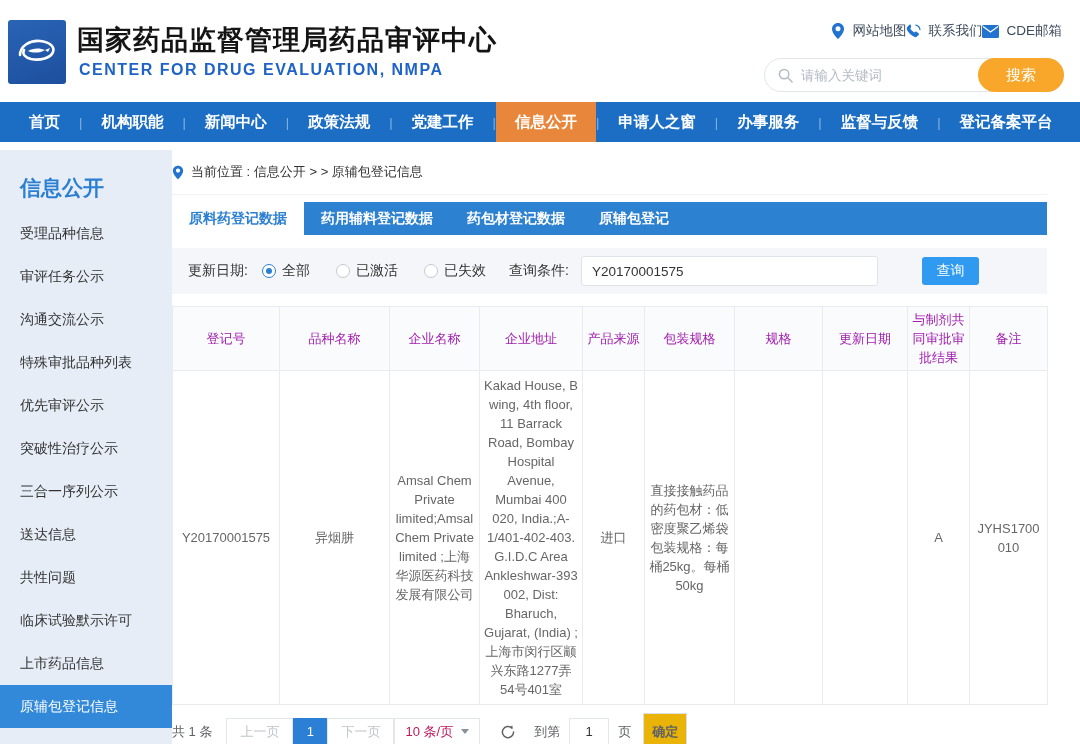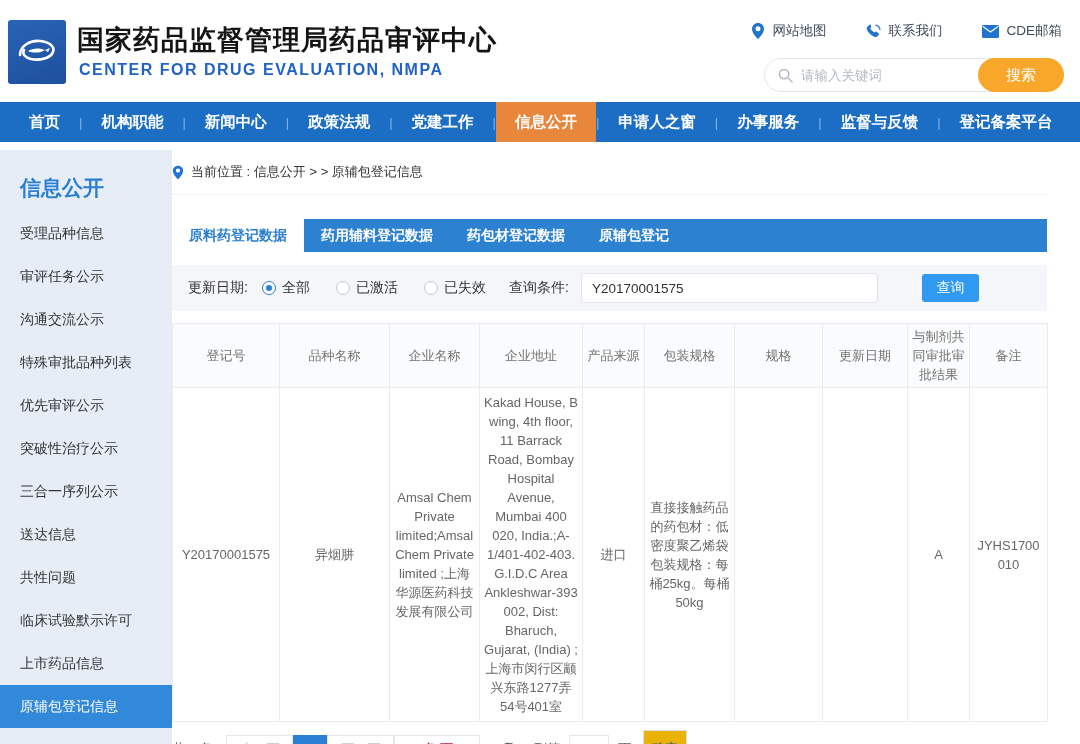--- a/index.html
+++ b/index.html
@@ -7,21 +7,21 @@
   body {
     font-family:"Liberation Sans","DejaVu Sans",sans-serif;
     background:#ffffff; color:#333; width:1080px; height:744px; overflow:hidden; position:relative;
   }
   
   .header { position:relative; width:1080px; height:102px; background:#fff; }
   .logo { position:absolute; left:8px; top:20px; width:58px; height:64px; border-radius:3px;
           background:linear-gradient(160deg,#2a64b5,#1d4f9e); display:flex; align-items:center; justify-content:center; }
   .site-title { position:absolute; left:77px; top:22px; font-size:27px; font-weight:bold; color:#141414; letter-spacing:1px; }
   .site-subtitle { position:absolute; left:79px; top:61px; font-size:16px; font-weight:bold; color:#2063c8; letter-spacing:1.5px; }
-  .top-links { position:absolute; right:18px; top:22px; display:flex; gap:40px; }
+  .top-links { position:absolute; right:18px; top:22px; display:flex; }
   .top-link { display:flex; align-items:center; gap:7px; font-size:13.5px; color:#3d4a5c; cursor:pointer; }
   .top-link svg { display:block; }
   .search-wrap { position:absolute; right:16px; top:58px; width:300px; height:34px;
                  border:1px solid #e2e6ec; border-radius:17px; background:#fff; display:flex; align-items:center; }
   .search-wrap .mag { margin-left:13px; }
   .search-input { flex:1; border:none; outline:none; font-size:13.5px; color:#333; padding:0 8px;
                   font-family:inherit; background:transparent; min-width:0; }
   .search-input::placeholder { color:#b3bac4; }
   .search-btn { width:86px; height:34px; margin:-1px -1px -1px 0; border:none; border-radius:17px;
                 background:#f8a72a; color:#fff; font-size:15px; cursor:pointer; font-family:inherit; }
@@ -35,41 +35,41 @@
   .main { position:relative; width:1080px; height:602px; }
   .sidebar { position:absolute; left:0; top:8px; width:172px; height:594px; background:#e7edf6; }
   .sidebar-title { padding:24px 0 10px 20px; font-size:21px; font-weight:bold; color:#2a7fd3; }
   .side-item { height:43px; line-height:43px; padding-left:20px; font-size:14px; color:#333; cursor:pointer; }
   .side-item.active { background:#3389d9; color:#fff; }
   .content { position:absolute; left:172px; top:8px; width:875px; }
   
   .breadcrumb { height:45px; display:flex; align-items:center; gap:7px; font-size:13px; color:#333;
                 border-bottom:1px solid #f0f2f6; }
   
-  .tabbar { margin-top:24px; height:33px; background:#2c81d1; display:flex; }
+  .tabbar { margin-top:7px; height:33px; background:#2c81d1; display:flex; }
   .tab { height:33px; line-height:33px; padding:0 17px; color:#fff; font-size:14px; font-weight:bold; cursor:pointer; }
   .tab.active { background:#fff; color:#2b7fd0; }
   
   .filter { margin-top:13px; height:46px; background:#f4f6fa; display:flex; align-items:center; padding:0 16px; font-size:14px; }
   .filter-label { color:#333; margin-right:14px; }
   .radio-group { display:flex; align-items:center; gap:26px; }
   .radio-opt { display:flex; align-items:center; gap:6px; cursor:pointer; color:#333; }
   .radio { width:14px; height:14px; border-radius:50%; border:1px solid #c4c9d0; background:#fff; position:relative; }
   .radio.selected { border-color:#2b80d4; }
   .radio.selected::after { content:""; position:absolute; left:3px; top:3px; width:6px; height:6px; border-radius:50%; background:#2b80d4; }
   .query-label { margin-left:auto; color:#333; }
   .query-input { width:297px; height:30px; margin-left:12px; border:1px solid #e0e3e9; border-radius:3px;
                  padding:0 10px; font-size:13.5px; color:#333; font-family:inherit; outline:none; }
   .query-btn { width:57px; height:28px; margin-left:44px; margin-right:52px; border:none; border-radius:3px;
                background:#2f9af0; color:#fff; font-size:14px; cursor:pointer; font-family:inherit; }
   
   .data-table { margin-top:12px; border-collapse:collapse; table-layout:fixed; width:875px; font-size:13px; color:#666; }
   .data-table th, .data-table td { border:1px solid #e9ebef; text-align:center; vertical-align:middle;
                                    padding:3px 4px; line-height:19px; word-wrap:break-word; }
-  .data-table th { background:#fafbfc; font-weight:normal; height:60px; color:#737373; }
+  .data-table th { background:#fafbfc; font-weight:normal; height:60px; color:#a21caf; }
   .data-table td { height:334px; }
   
   .pager { margin-top:8px; display:flex; align-items:center; font-size:13px; color:#606266; }
   .pager .total { margin-right:14px; }
   .pg-btn { height:28px; line-height:26px; border:1px solid #e3e6eb; background:#fff; color:#c0c4cc;
             padding:0 13px; cursor:pointer; font-size:13px; }
   .pg-cur { width:34px; height:28px; line-height:28px; background:#2b7fd4; color:#fff; text-align:center; cursor:pointer; }
   .pg-size { height:28px; line-height:26px; border:1px solid #e3e6eb; padding:0 10px;
              display:flex; align-items:center; gap:8px; cursor:pointer; color:#be185d; }
   .caret-down { width:0; height:0; border-left:4px solid transparent; border-right:4px solid transparent; border-top:5px solid #8a8f99; }

